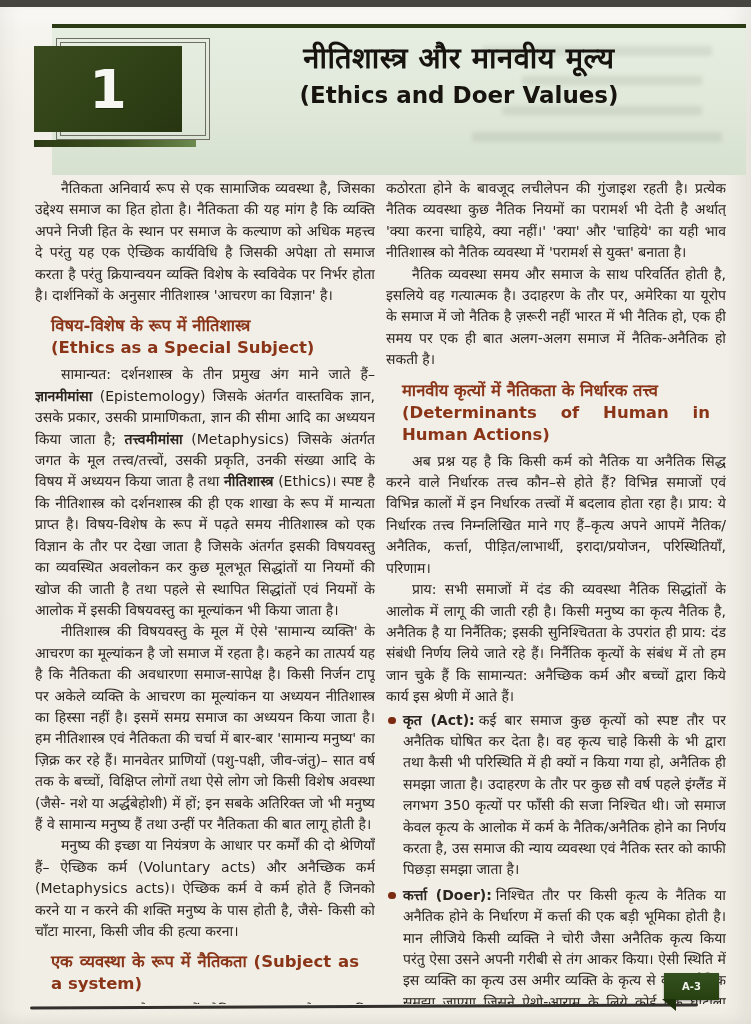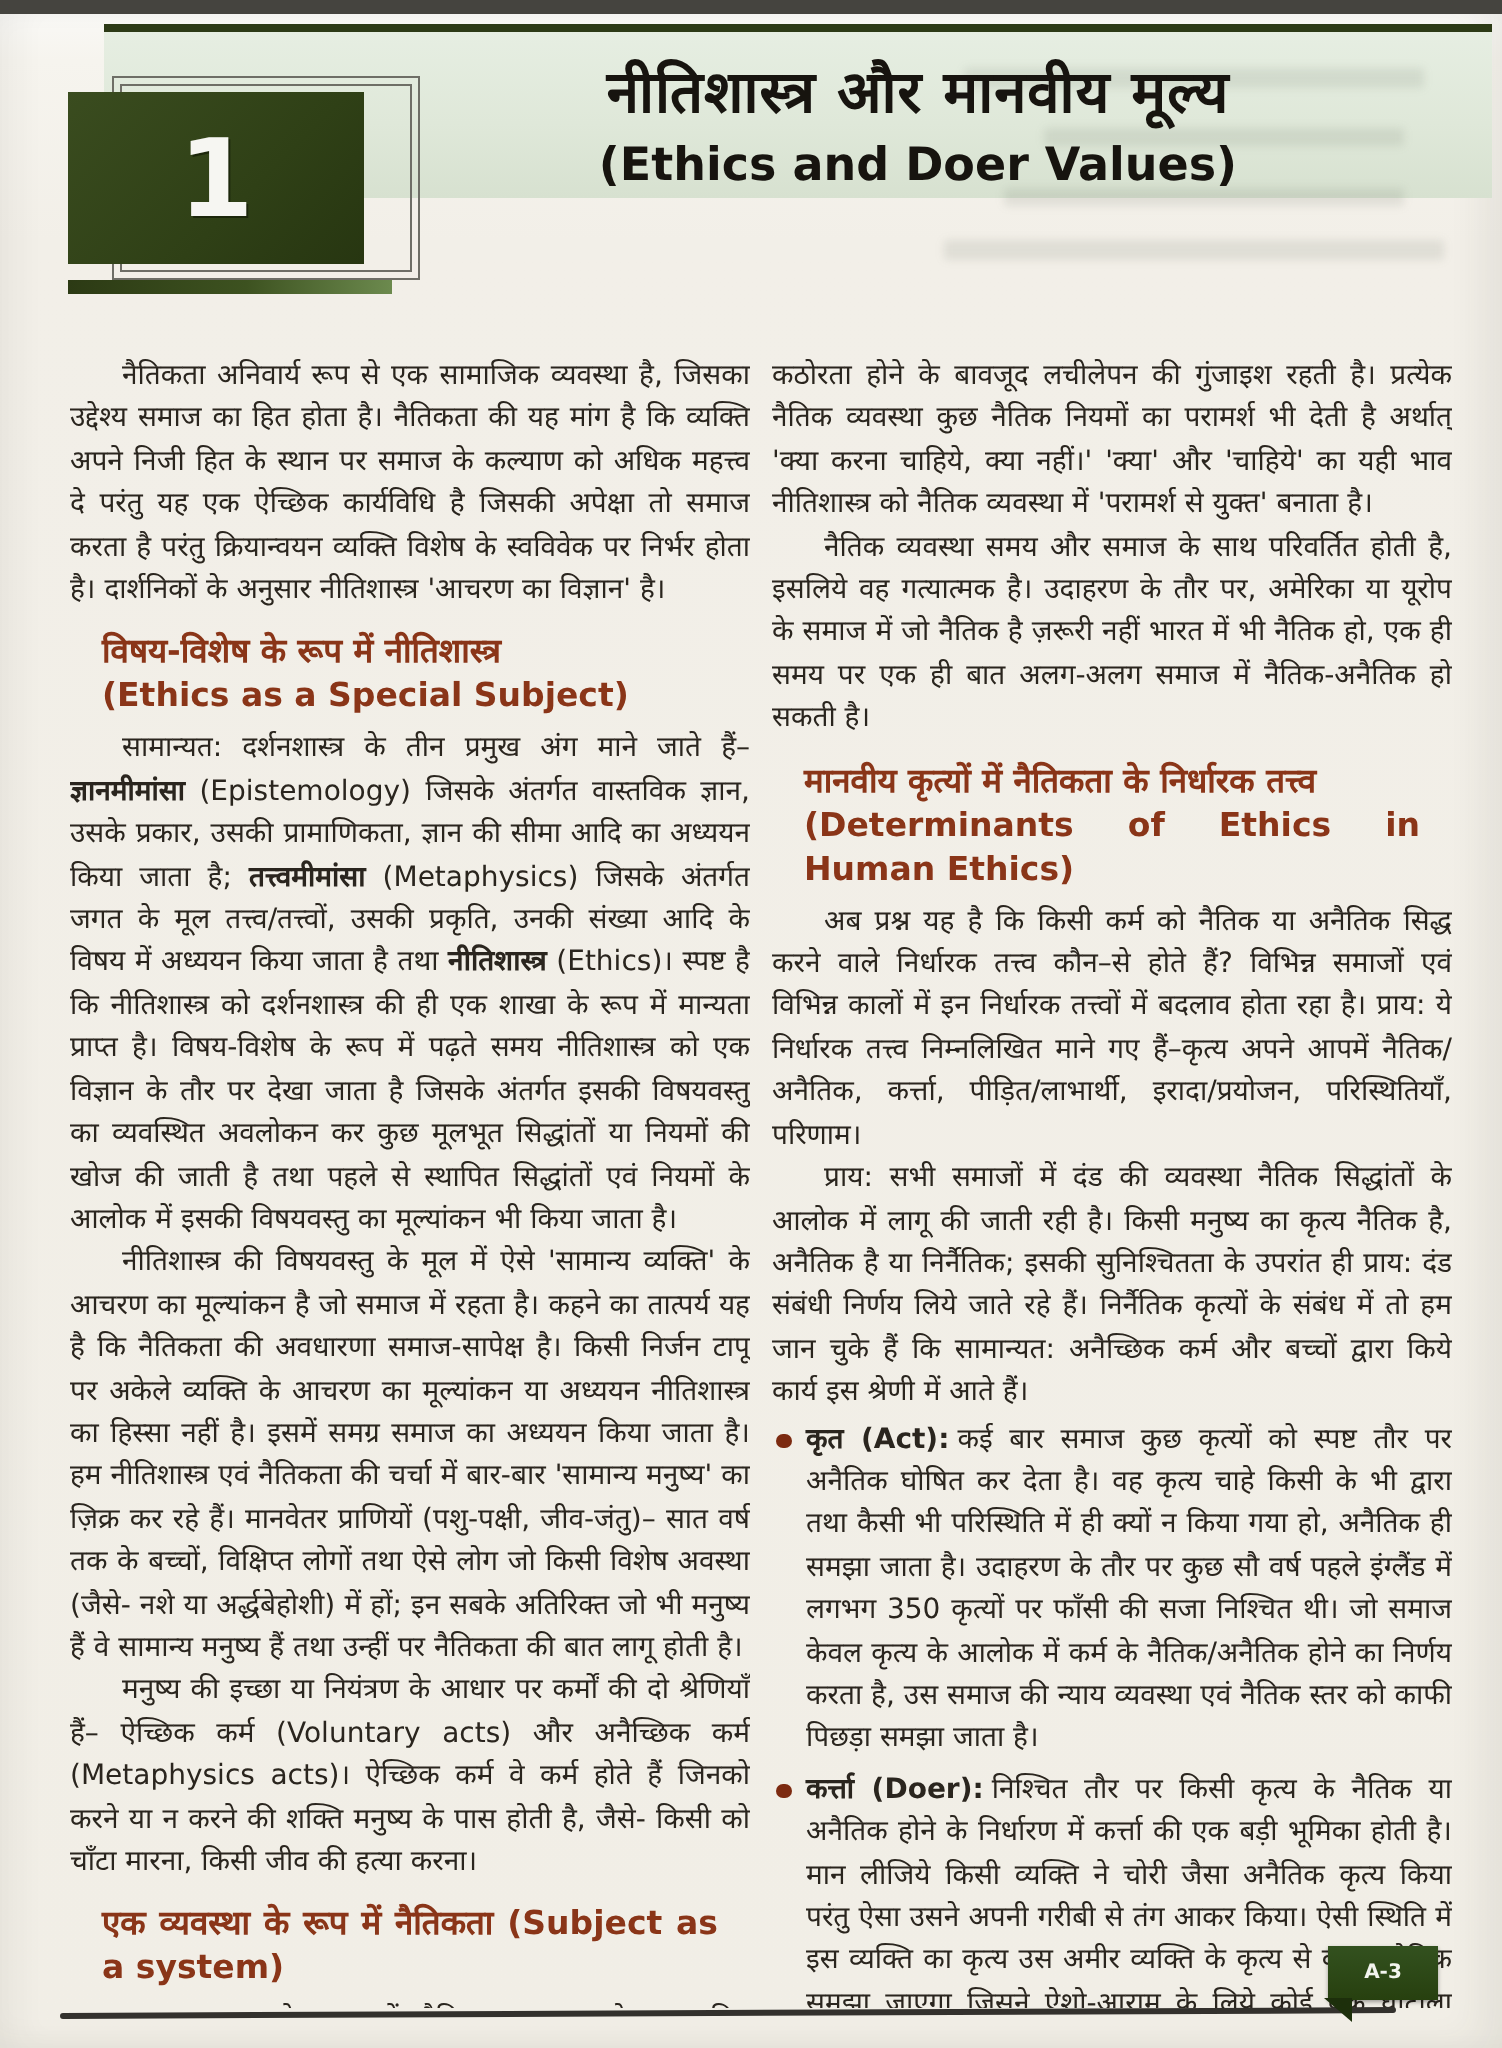--- a/index.html
+++ b/index.html
@@ -9,21 +9,21 @@
     margin:0 auto;
     background:linear-gradient(180deg,#fafaf8 0,#f6f4ee 30px,#f2efe8 120px,#f1eee6 100%);
     overflow:hidden;
     box-shadow:inset -10px 0 18px rgba(60,55,40,.07), inset 10px 0 14px rgba(60,55,40,.04);
     font-family:"DejaVu Sans","Liberation Sans",sans-serif;
     color:#2a251e;
   }
   .scan-edge-top{position:absolute;top:0;left:0;right:0;height:7px;background:#45443f;}
   
   .banner{
-    position:absolute;left:52px;top:12px;width:694px;height:87px;
+    position:absolute;left:52px;top:24px;width:694px;height:151px;
     background:linear-gradient(180deg,#e6eee2 0,#dfe8d9 55%,#d7e1d0 100%);
     border-top:4px solid #2c3a16;
     box-sizing:border-box;
   }
   .banner-titles{position:absolute;left:130px;right:10px;top:10px;text-align:center;}
   .title-hi{font-size:29px;font-weight:bold;color:#17140f;letter-spacing:.5px;line-height:40px;}
   .title-en{font-size:23px;font-weight:bold;color:#17140f;line-height:34px;}
   .chapter-wrap{position:absolute;left:34px;top:40px;width:175px;height:112px;}
   .outline-rect{position:absolute;border:1px solid #6e6e66;background:transparent;}
   .o1{left:22px;top:-2px;width:152px;height:100px;}
@@ -108,21 +108,21 @@
       <p class="para">मनुष्य की इच्छा या नियंत्रण के आधार पर कर्मों की दो श्रेणियाँ हैं– ऐच्छिक कर्म (Voluntary acts) और अनैच्छिक कर्म (Metaphysics acts)। ऐच्छिक कर्म वे कर्म होते हैं जिनको करने या न करने की शक्ति मनुष्य के पास होती है, जैसे- किसी को चाँटा मारना, किसी जीव की हत्या करना।</p>
       <div class="subhead">एक व्यवस्था के रूप में नैतिकता (Subject as a system)</div>
       <p class="para">एक व्यवस्था के रूप में नैतिकता एक सापेक्ष वस्तुनिष्ठ अवधारणा है। 'सापेक्ष वस्तुनिष्ठ' से तात्पर्य समाज में नैतिक नियमों को लेकर एक सामान्य सहमति से है। ध्यान रखने की बात यह है कि इन नियमों में</p>
     </div>
 
     <div class="col">
       <p class="para noindent">कठोरता होने के बावजूद लचीलेपन की गुंजाइश रहती है। प्रत्येक नैतिक व्यवस्था कुछ नैतिक नियमों का परामर्श भी देती है अर्थात् 'क्या करना चाहिये, क्या नहीं।' 'क्या' और 'चाहिये' का यही भाव नीतिशास्त्र को नैतिक व्यवस्था में 'परामर्श से युक्त' बनाता है।</p>
       <p class="para">नैतिक व्यवस्था समय और समाज के साथ परिवर्तित होती है, इसलिये वह गत्यात्मक है। उदाहरण के तौर पर, अमेरिका या यूरोप के समाज में जो नैतिक है ज़रूरी नहीं भारत में भी नैतिक हो, एक ही समय पर एक ही बात अलग-अलग समाज में नैतिक-अनैतिक हो सकती है।</p>
       <div class="subhead">
         <span>मानवीय कृत्यों में नैतिकता के निर्धारक तत्त्व</span>
-        <span class="en">(Determinants of Ethics in Human Ethics)</span>
+        <span class="en">(Determinants of Human in Human Actions)</span>
       </div>
       <p class="para">अब प्रश्न यह है कि किसी कर्म को नैतिक या अनैतिक सिद्ध करने वाले निर्धारक तत्त्व कौन–से होते हैं? विभिन्न समाजों एवं विभिन्न कालों में इन निर्धारक तत्त्वों में बदलाव होता रहा है। प्राय: ये निर्धारक तत्त्व निम्नलिखित माने गए हैं–कृत्य अपने आपमें नैतिक/अनैतिक, कर्त्ता, पीड़ित/लाभार्थी, इरादा/प्रयोजन, परिस्थितियाँ, परिणाम।</p>
       <p class="para">प्राय: सभी समाजों में दंड की व्यवस्था नैतिक सिद्धांतों के आलोक में लागू की जाती रही है। किसी मनुष्य का कृत्य नैतिक है, अनैतिक है या निर्नैतिक; इसकी सुनिश्चितता के उपरांत ही प्राय: दंड संबंधी निर्णय लिये जाते रहे हैं। निर्नैतिक कृत्यों के संबंध में तो हम जान चुके हैं कि सामान्यत: अनैच्छिक कर्म और बच्चों द्वारा किये कार्य इस श्रेणी में आते हैं।</p>
       <ul class="bullets">
         <li>
           <b>कृत (Act):</b><span>कई बार समाज कुछ कृत्यों को स्पष्ट तौर पर अनैतिक घोषित कर देता है। वह कृत्य चाहे किसी के भी द्वारा तथा कैसी भी परिस्थिति में ही क्यों न किया गया हो, अनैतिक ही समझा जाता है। उदाहरण के तौर पर कुछ सौ वर्ष पहले इंग्लैंड में लगभग 350 कृत्यों पर फाँसी की सजा निश्चित थी। जो समाज केवल कृत्य के आलोक में कर्म के नैतिक/अनैतिक होने का निर्णय करता है, उस समाज की न्याय व्यवस्था एवं नैतिक स्तर को काफी पिछड़ा समझा जाता है।</span>
         </li>
         <li>
           <b>कर्त्ता (Doer):</b><span>निश्चित तौर पर किसी कृत्य के नैतिक या अनैतिक होने के निर्धारण में कर्त्ता की एक बड़ी भूमिका होती है। मान लीजिये किसी व्यक्ति ने चोरी जैसा अनैतिक कृत्य किया परंतु ऐसा उसने अपनी गरीबी से तंग आकर किया। ऐसी स्थिति में इस व्यक्ति का कृत्य उस अमीर व्यक्ति के कृत्य से कम अनैतिक समझा जाएगा जिसने ऐशो-आराम के लिये कोई बैंक घोटाला किया हो।</span>
         </li>

